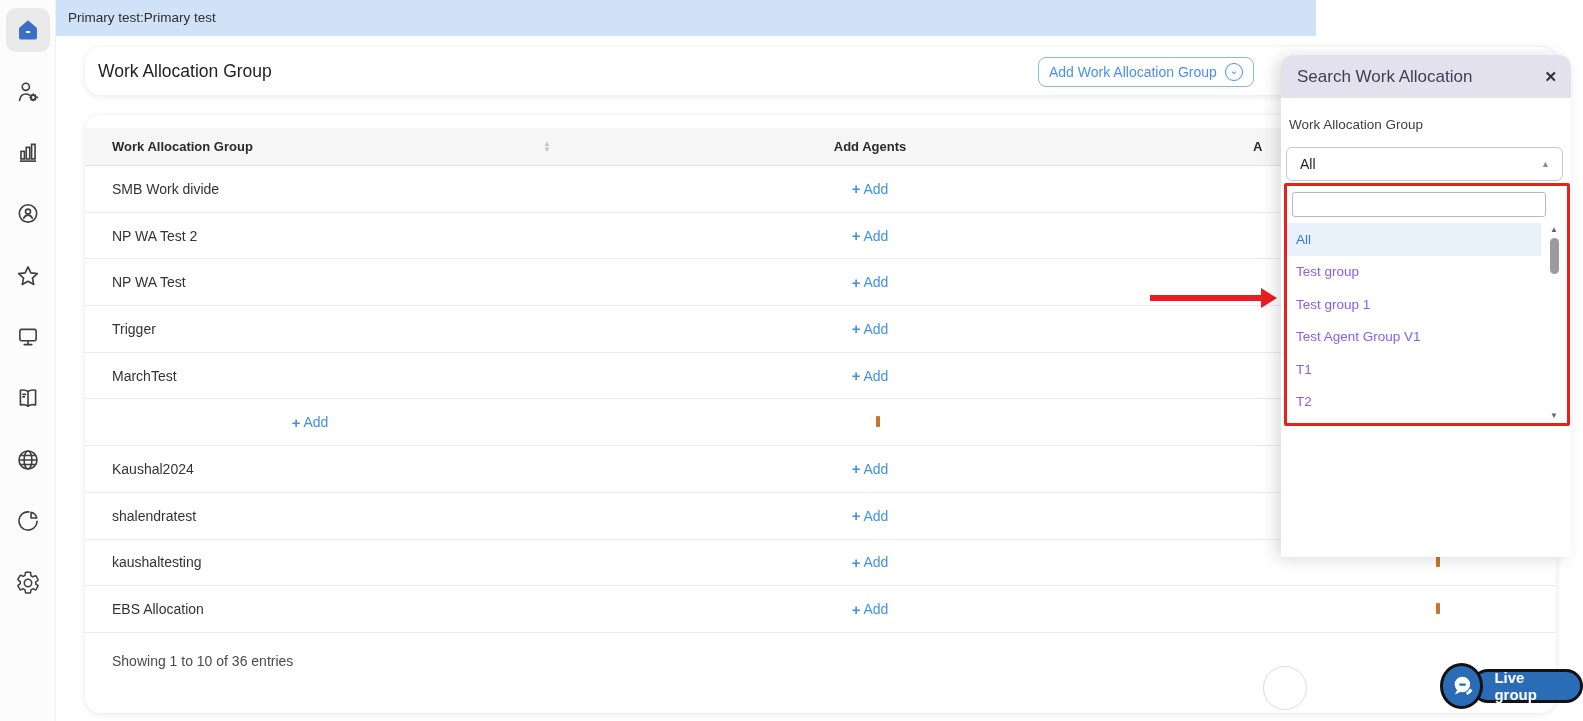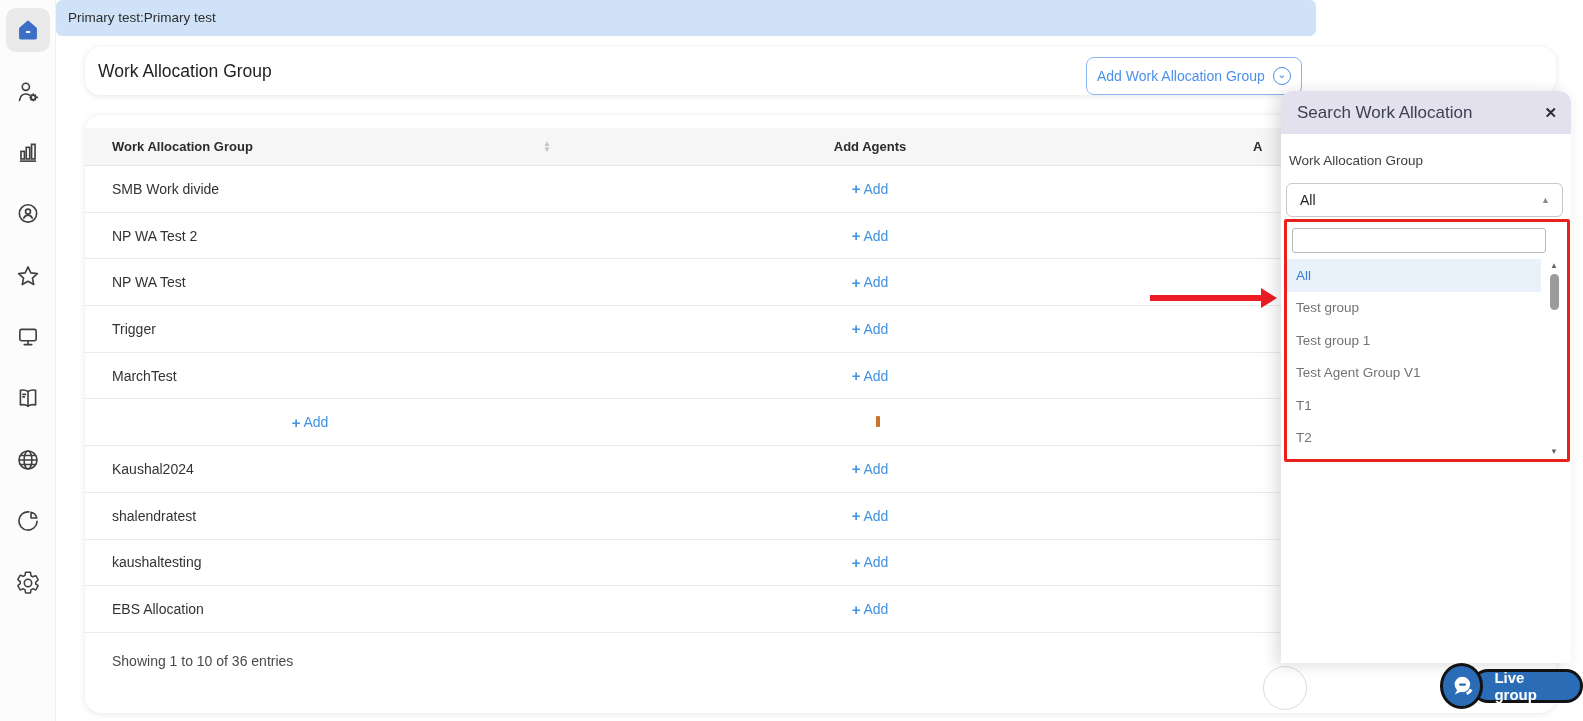--- a/index.html
+++ b/index.html
@@ -7,60 +7,60 @@
   body { font-family:"Liberation Sans", sans-serif; background:#fff; }
   .screen { position:relative; width:1583px; height:721px; overflow:hidden; background:#fff; }
 
   
   .sidebar { position:absolute; left:0; top:0; width:56px; height:721px; background:#fcfcfc; border-right:1px solid #f1f1f1; z-index:10; }
   .side-item { position:absolute; left:6px; width:44px; height:44px; display:flex; align-items:center; justify-content:center; cursor:pointer; color:#3f3f3f; }
   .side-item.active { background:#e9e9e9; border-radius:10px; }
   .side-item svg { display:block; }
 
   
-  .topbar { position:absolute; left:56px; top:0; width:1260px; height:36px; background:#cfe2f7; z-index:5;border-radius:6px; }
+  .topbar { position:absolute; left:56px; top:0; width:1260px; height:36px; background:#cfe2f7; z-index:5; }
   .topbar span { display:inline-block; padding-left:12px; line-height:36px; font-size:13.5px; color:#2e2e2e; }
 
   
   .card { position:absolute; background:#fff; border-radius:16px; box-shadow:0 1px 7px rgba(0,0,0,.10); }
   .header-card { left:85px; top:47px; width:1471px; height:48px; z-index:6; }
   .page-title { position:absolute; left:13px; top:0; line-height:48px; font-size:17.5px; font-weight:400; color:#1f1f1f; }
-  .add-btn { position:absolute; left:953px; top:10px; height:38px; background:#fff; border:1px solid #8ab5f2; border-radius:8px; color:#4a90e8; font-size:14px; display:flex; align-items:center; padding:12px 10px; cursor:pointer; font-family:"Liberation Sans",sans-serif;margin-left:48px; }
+  .add-btn { position:absolute; left:953px; top:10px; height:30px; background:#fff; border:1px solid #8ab5f2; border-radius:8px; color:#4a90e8; font-size:14px; display:flex; align-items:center; padding:12px 10px; cursor:pointer; font-family:"Liberation Sans",sans-serif; }
   .add-btn .chev { margin-left:8px; width:18px; height:18px; border:1.4px solid #4a90e8; border-radius:50%; display:inline-flex; align-items:center; justify-content:center; font-size:11px; line-height:1; padding-bottom:4px; }
 
   .table-card { left:85px; top:115px; width:1471px; height:598px; z-index:6; overflow:hidden; }
   .thead { margin-top:13px; height:38px; background:#f6f6f6; display:flex; align-items:center; font-size:13px; font-weight:bold; color:#2b2b2b; border-bottom:1px solid #e3e3e3; }
   .c1 { flex:0 0 560px; padding-left:27px; position:relative; }
   .c2 { flex:0 0 450px; text-align:center; }
   .c3 { flex:1 1 auto; padding-left:158px; position:relative; overflow:hidden; white-space:nowrap; }
   .sort { position:absolute; left:458px; top:50%; transform:translateY(-50%); display:flex; flex-direction:column; color:#c3c3c3; font-size:8px; line-height:6px; font-weight:normal; }
   .trow { height:46.7px; display:flex; align-items:center; border-bottom:1px solid #eaeaea; font-size:14px; color:#333; }
   .add-link { color:#4192e3; font-size:14px; text-decoration:none; cursor:pointer; display:inline-flex; align-items:center; }
   .add-link b { font-weight:bold; font-size:15px; margin-right:3px; }
   .sliver { display:inline-block; margin-left:183px; width:4px; height:11px; background:#c9742e; border-radius:1px; }
   .tfoot { margin-top:20px; padding-left:27px; font-size:14px; color:#4a4a4a; }
   .page-circle { position:absolute; left:1178px; top:551px; width:44px; height:44px; border:1px solid #ddd; border-radius:50%; background:#fff; }
 
   
   .red-arrow { position:absolute; left:1150px; top:295px; width:112px; height:6px; background:#ec1c24; z-index:40; }
   .red-arrow::after { content:""; position:absolute; right:-15px; top:-7px; width:0; height:0; border-left:16px solid #ec1c24; border-top:10px solid transparent; border-bottom:10px solid transparent; }
 
   
-  .panel { position:absolute; left:1281px; top:55px; width:290px; height:572px; background:#fff; box-shadow:-5px 2px 16px rgba(0,0,0,.14); border-radius:12px 12px 0 0; z-index:50;margin-top:36px; }
+  .panel { position:absolute; left:1281px; top:55px; width:290px; height:502px; background:#fff; box-shadow:-5px 2px 16px rgba(0,0,0,.14); border-radius:12px 12px 0 0; z-index:50; }
   .panel-head { height:43px; background:#e4e1ee; border-radius:12px 12px 0 0; display:flex; align-items:center; }
   .panel-title { padding-left:16px; font-size:17px; color:#3d4054; }
   .panel-close { margin-left:auto; margin-right:14px; background:none; border:none; font-size:15px; font-weight:bold; color:#2f2f2f; cursor:pointer; line-height:1; }
   .panel-label { position:absolute; left:8px; top:62px; font-size:13.5px; color:#3f3f3f; }
   .select { position:absolute; left:5px; top:92px; width:277px; height:34px; border:1px solid #c9c9c9; border-radius:6px; background:#fff; display:flex; align-items:center; padding-left:13px; font-size:14px; color:#222; cursor:pointer; }
   .select .caret { margin-left:auto; margin-right:12px; font-size:9px; color:#8a8a8a; }
 
   .dropdown { position:absolute; left:3px; top:128px; width:286px; height:243px; border:3px solid #e9211d; background:#fff; border-radius:2px; }
   .dd-input { display:block; margin:6px 0 0 5px; width:254px; height:25px; border:1px solid #b9b9b9; border-radius:3px; font-size:13px; padding:0 6px; font-family:"Liberation Sans",sans-serif; }
   .opts { position:absolute; left:0; top:37px; right:0; bottom:0; }
-  .opt { height:32.5px; display:flex; align-items:center; padding-left:9px; font-size:13.5px; color:#737373; width:254px; cursor:pointer; }
+  .opt { height:32.5px; display:flex; align-items:center; padding-left:9px; font-size:13.5px; color:#8b5cf6; width:254px; cursor:pointer; }
   .opt.sel { background:#e9f1fb; color:#3a7bd5; }
   .scrollbar { position:absolute; right:7px; top:2px; width:12px; height:196px; display:flex; flex-direction:column; align-items:center; }
   .scrollbar .arr { font-size:8px; color:#666; line-height:10px; }
   .scrollbar .thumb { width:9px; height:36px; background:#9b9b9b; border-radius:5px; margin-top:3px; }
   .scrollbar .arr.down { margin-top:auto; }
 
   
   .livechat { position:absolute; left:1440px; top:663px; display:flex; align-items:center; z-index:100; cursor:pointer; }
   .lc-circle { width:46px; height:46px; background:#2a6cb5; border:3.5px solid #121212; border-radius:50%; display:flex; align-items:center; justify-content:center; z-index:2; }
   .lc-pill { margin-left:-12px; height:34px; background:#2a6cb5; border:3px solid #121212; border-radius:17px; color:#fff; font-weight:bold; font-size:15px; display:flex; align-items:center; padding:0 14px 0 20px; z-index:1; }

